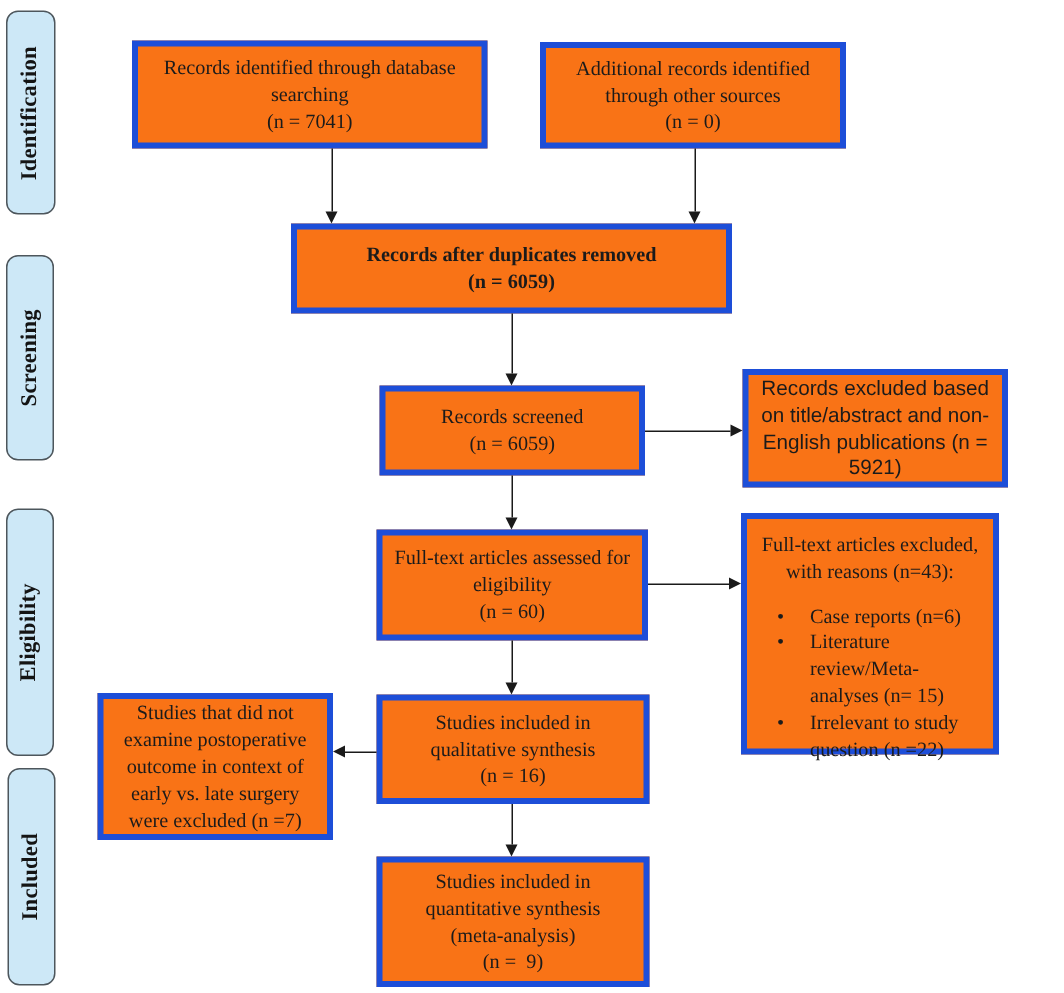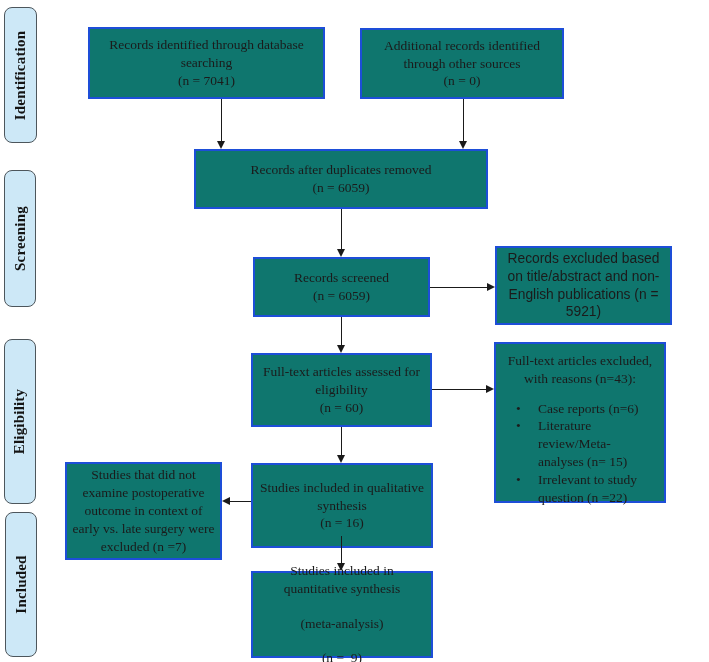--- a/index.html
+++ b/index.html
@@ -15,41 +15,41 @@
   .stage-text{
     transform:rotate(-90deg);white-space:nowrap;font-weight:bold;font-size:15px;
     letter-spacing:.2px;color:#141414;
   }
   #stage-identification{left:4px;top:7px;width:33px;height:136px;}
   #stage-screening{left:4px;top:170px;width:32px;height:137px;}
   #stage-eligibility{left:4px;top:339px;width:32px;height:165px;}
   #stage-included{left:5px;top:512px;width:32px;height:145px;}
   
   .fbox{
-    position:absolute;background:#0f766e;border:2px solid #1d4ed8;box-sizing:border-box;
+    position:absolute;background:#f97316;border:4px solid #1d4ed8;box-sizing:border-box;
     display:flex;flex-direction:column;justify-content:center;align-items:center;
     text-align:center;font-size:13.5px;line-height:1.32;
   }
   .fbox .line{white-space:pre-wrap;}
   #box-database-search{left:88px;top:27px;width:237px;height:72px;padding:2px 6px;}
   #box-other-sources{left:360px;top:28px;width:204px;height:71px;padding:2px 18px;}
-  #box-duplicates-removed{left:194px;top:149px;width:294px;height:60px;padding:2px 8px;}
+  #box-duplicates-removed{left:194px;top:149px;width:294px;height:60px;padding:2px 8px;font-weight:bold;}
   #box-records-screened{left:253px;top:257px;width:177px;height:60px;padding:2px 8px;align-items:center;}
   #box-records-excluded{
     left:495px;top:246px;width:177px;height:79px;padding:4px 7px;
     font-family:"Liberation Sans", sans-serif;font-size:13.8px;line-height:1.3;
   }
   #box-fulltext-assessed{left:251px;top:353px;width:181px;height:74px;padding:2px 6px;}
   #box-fulltext-excluded{
     left:494px;top:342px;width:172px;height:161px;padding:8px 6px 4px 6px;
     justify-content:flex-start;
   }
   #box-qualitative-excluded{left:65px;top:462px;width:157px;height:98px;padding:4px 5px;}
-  #box-qualitative-synthesis{left:251px;top:463px;width:182px;height:85px;padding:2px 6px;}
-  #box-quantitative-synthesis{left:251px;top:571px;width:182px;height:87px;padding:2px 20px;gap:17px;}
+  #box-qualitative-synthesis{left:251px;top:463px;width:182px;height:73px;padding:2px 6px;}
+  #box-quantitative-synthesis{left:251px;top:571px;width:182px;height:87px;padding:2px 20px;}
   
   .bullet-list{
     margin-top:12px;width:100%;padding-left:14px;box-sizing:border-box;
     display:flex;flex-direction:column;gap:0px;text-align:left;
   }
   .bullet-item{display:flex;align-items:flex-start;}
   .bullet-dot{width:22px;flex:0 0 22px;text-align:left;font-size:13.5px;}
   .bullet-text{flex:1;padding-right:4px;}
   
   .vline{position:absolute;width:1px;background:#1a1a1a;}

